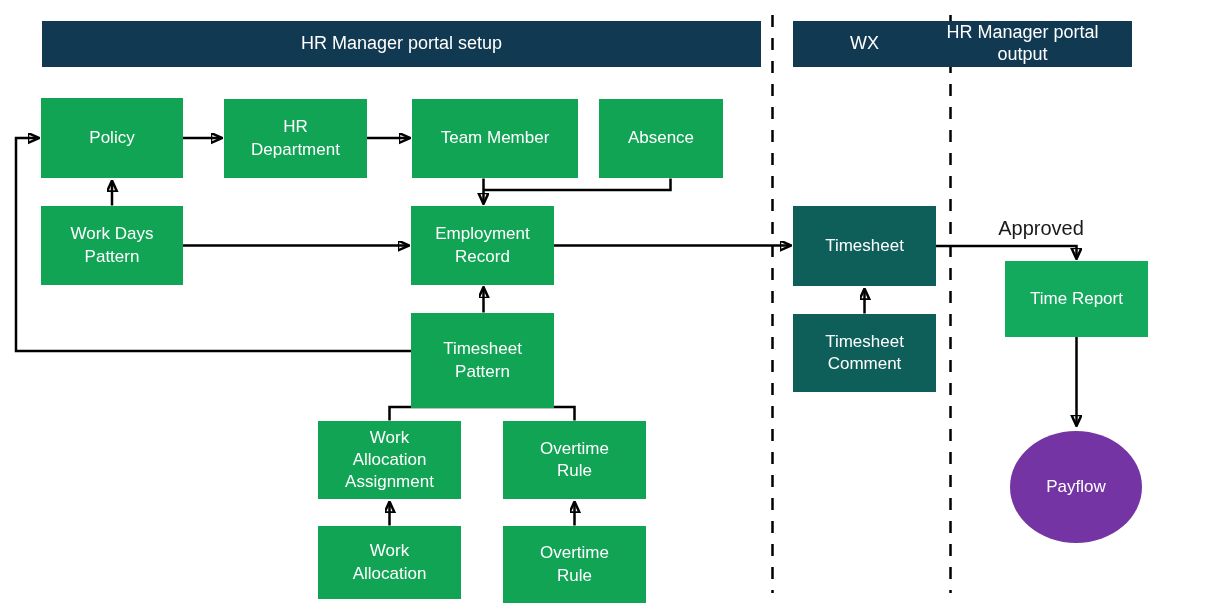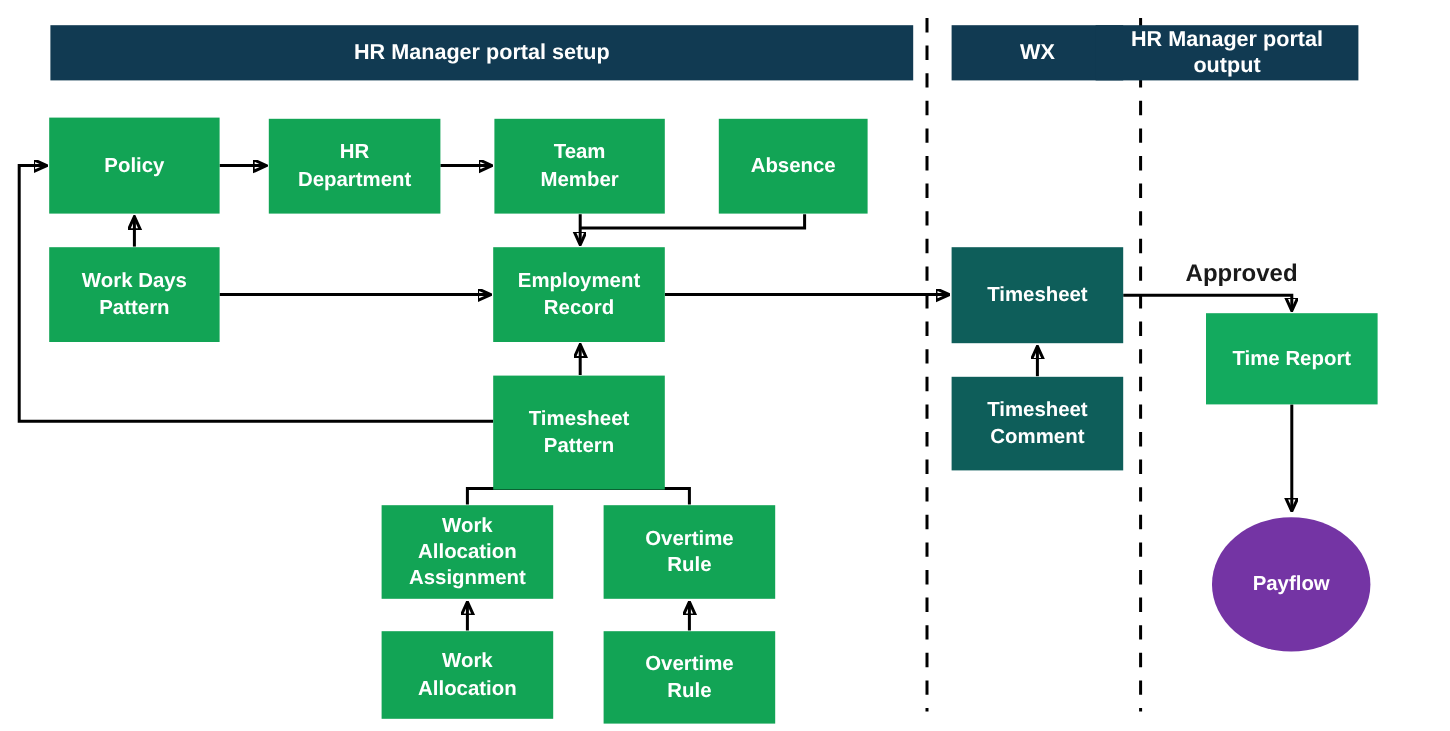--- a/index.html
+++ b/index.html
@@ -3,42 +3,42 @@
 <meta charset="utf-8">
 <style>
   :root{
     --navy:#113a52; --green:#12a455; --green-output:#13aa5e; --teal:#0e5e5a;
     --purple:#7434a4; --line:#000000; --node-text:#ffffff;
     --edge-label-text:#1a1a1a; --background:#ffffff;
   }
   html,body{margin:0;padding:0;background:var(--background);}
   .canvas{
     position:relative; width:1208px; height:609px; background:var(--background);
-    font-family:"Liberation Sans", sans-serif; overflow:hidden;font-weight:bold;
+    font-family:"Liberation Sans", sans-serif; overflow:hidden;
   }
   .connectors{position:absolute; left:0; top:0; width:1208px; height:609px; z-index:1;}
   .connectors path, .connectors line{stroke:var(--line); stroke-width:2.5; fill:none;}
   .lane-header{
     position:absolute; z-index:2; background:var(--navy); color:var(--node-text);
     display:flex; align-items:center; justify-content:center; text-align:center;
     font-size:18px; line-height:1.22;
   }
   .node{
     position:absolute; z-index:2; color:var(--node-text);
     display:flex; align-items:center; justify-content:center; text-align:center;
     font-size:17px; line-height:1.3; padding:0 18px; box-sizing:border-box;
   }
   .node.green{background:var(--green);}
   .node.green-output{background:var(--green-output);}
   .node.teal{background:var(--teal);}
   .node.purple{background:var(--purple); border-radius:50%;}
   .node.tight{padding:0 32px;}
   .edge-label{
     position:absolute; z-index:2; color:var(--edge-label-text);
-    font-size:20px; text-align:left; line-height:1.1;
+    font-size:20px; text-align:center; line-height:1.1;
   }
   .hdr-output{padding:0 22px; box-sizing:border-box;}
 </style>
 </head>
 <body>
 
 <div class="canvas">
 
   <svg class="connectors" viewBox="0 0 1208 609" xmlns="http://www.w3.org/2000/svg">
     <defs>
@@ -77,21 +77,21 @@
   <div class="lane-header hdr-output" style="left:913px;top:21px;width:219px;height:46px">
     <span>HR Manager portal output</span>
   </div>
 
   <div class="node green tight" style="left:224px;top:99px;width:143px;height:79px">
     <span>HR Department</span>
   </div>
   <div class="node green" style="left:41px;top:98px;width:142px;height:80px">
     <span>Policy</span>
   </div>
-  <div class="node green" style="left:412px;top:99px;width:142px;height:79px">
+  <div class="node green" style="left:412px;top:99px;width:166px;height:79px">
     <span>Team Member</span>
   </div>
   <div class="node green" style="left:599px;top:99px;width:124px;height:79px">
     <span>Absence</span>
   </div>
   <div class="node green" style="left:41px;top:206px;width:142px;height:79px">
     <span>Work Days Pattern</span>
   </div>
   <div class="node green" style="left:411px;top:206px;width:143px;height:79px">
     <span>Employment Record</span>

